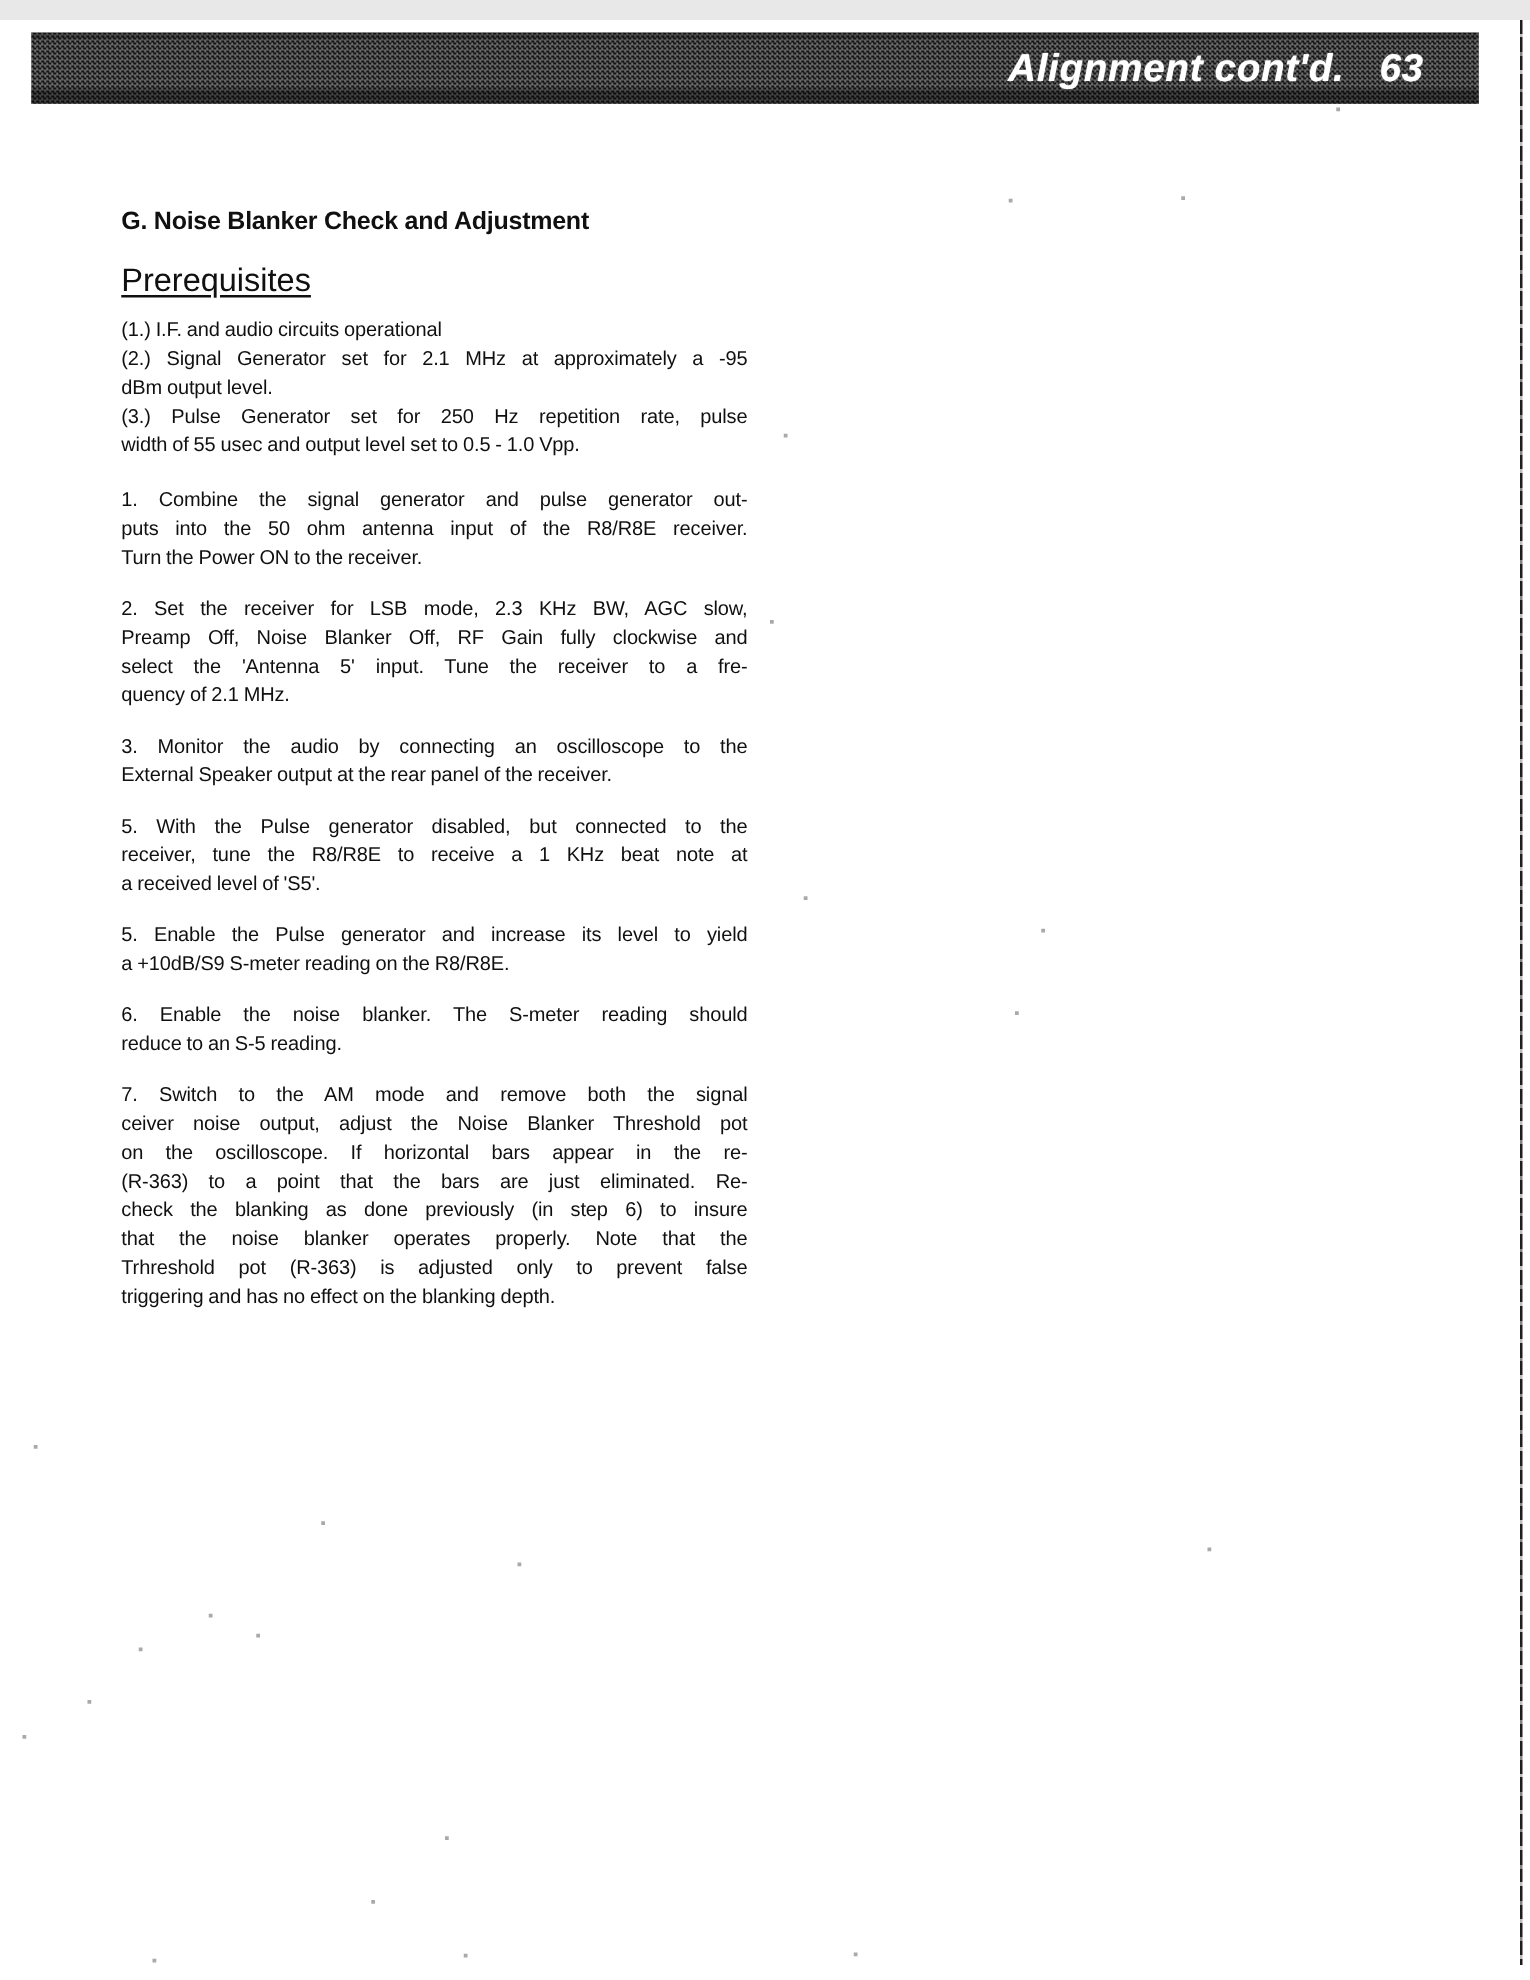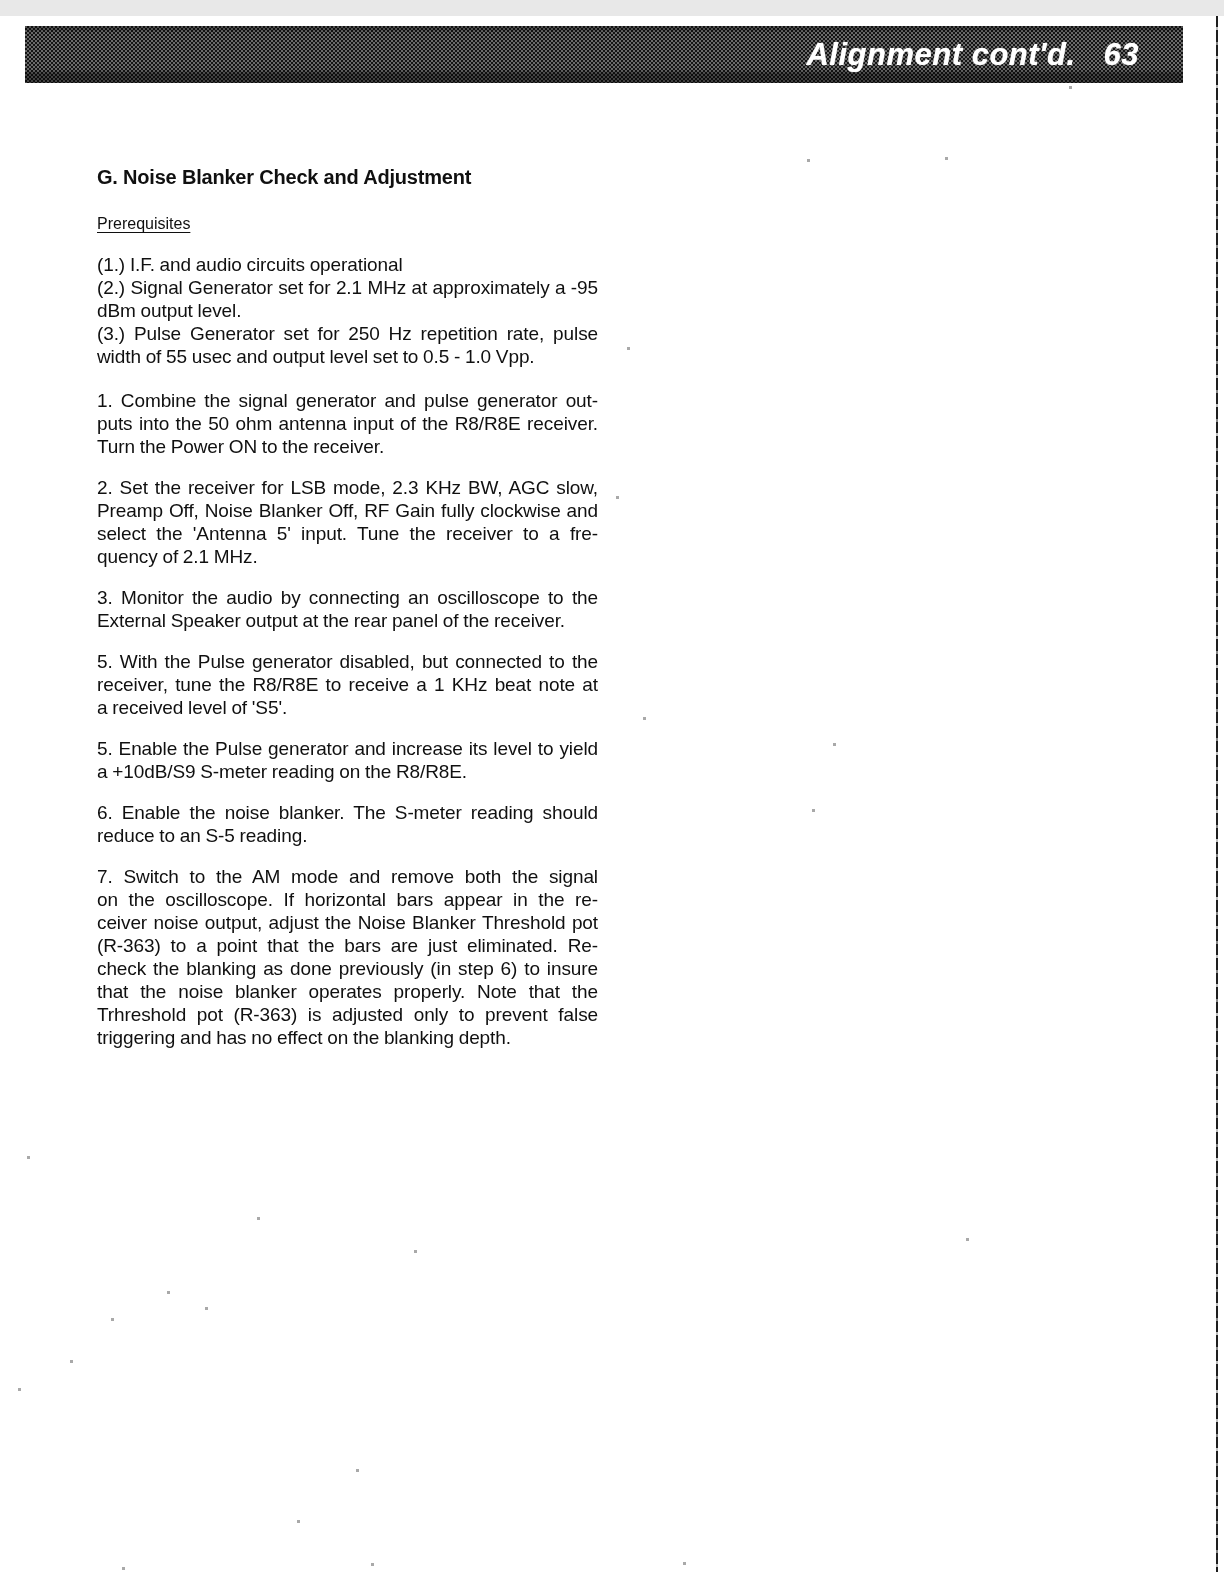--- a/index.html
+++ b/index.html
@@ -39,30 +39,30 @@
     background:repeating-linear-gradient(180deg,
       #1e1e1e 0 11px, rgba(30,30,30,.3) 11px 14px, #1e1e1e 14px 26px, rgba(30,30,30,.55) 26px 29px);
   }
   
   .content{position:absolute;left:97px;top:148px;width:501px;}
   .doc-heading{
     font-weight:bold;font-size:20px;line-height:26px;letter-spacing:-.2px;
   }
   .prereq-label{
     margin-top:22px;
-    font-size:16px;line-height:24px;
+    font-size:26px;line-height:24px;
     text-decoration:underline;
     text-underline-offset:3px;
   }
   .prereq-list{margin-top:17px;}
   .steps{margin-top:21px;}
   .para{margin:0;}
   .steps .para{margin-bottom:18px;}
   .line{
-    font-size:19px;line-height:23px;
+    font-size:16px;line-height:23px;
     letter-spacing:-.1px;word-spacing:-.4px;
     text-align:justify;text-align-last:justify;
   }
   .line.last{text-align-last:left;}
   
   .footer-rule{
     position:absolute;left:108px;top:1572px;width:142px;height:3px;
     background:#17177f;
   }
   .speck{position:absolute;width:3px;height:3px;background:#8c8c8c;opacity:.75;}
@@ -119,22 +119,22 @@
         <div class="para">
           <div class="line">5. Enable the Pulse generator and increase its level to yield</div>
           <div class="line last">a +10dB/S9 S-meter reading on the R8/R8E.</div>
         </div>
         <div class="para">
           <div class="line">6. Enable the noise blanker. The S-meter reading should</div>
           <div class="line last">reduce to an S-5 reading.</div>
         </div>
         <div class="para">
           <div class="line">7. Switch to the AM mode and remove both the signal</div>
+          <div class="line">ceiver noise output, adjust the Noise Blanker Threshold pot</div>
           <div class="line">on the oscilloscope. If horizontal bars appear in the re-</div>
-          <div class="line">ceiver noise output, adjust the Noise Blanker Threshold pot</div>
           <div class="line">(R-363) to a point that the bars are just eliminated.  Re-</div>
           <div class="line">check the blanking as done previously (in step 6) to insure</div>
           <div class="line">that the noise blanker operates properly. Note that the</div>
           <div class="line">Trhreshold pot (R-363) is adjusted only to prevent false</div>
           <div class="line last">triggering and has no effect on the blanking depth.</div>
         </div>
       </div>
   </div>
 
   <div class="footer-rule"></div>

